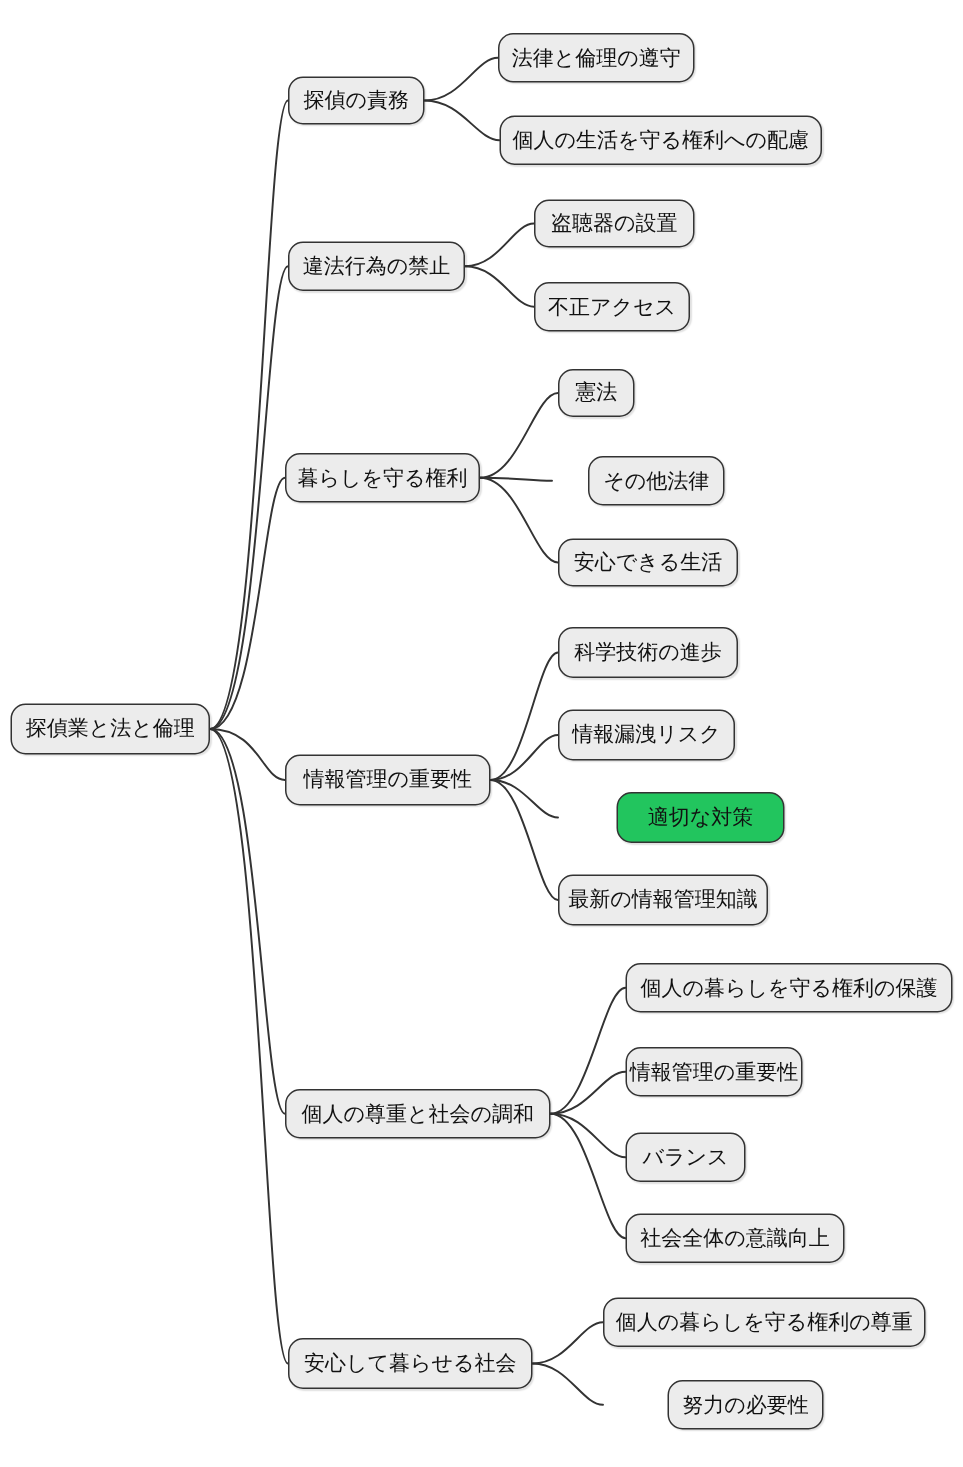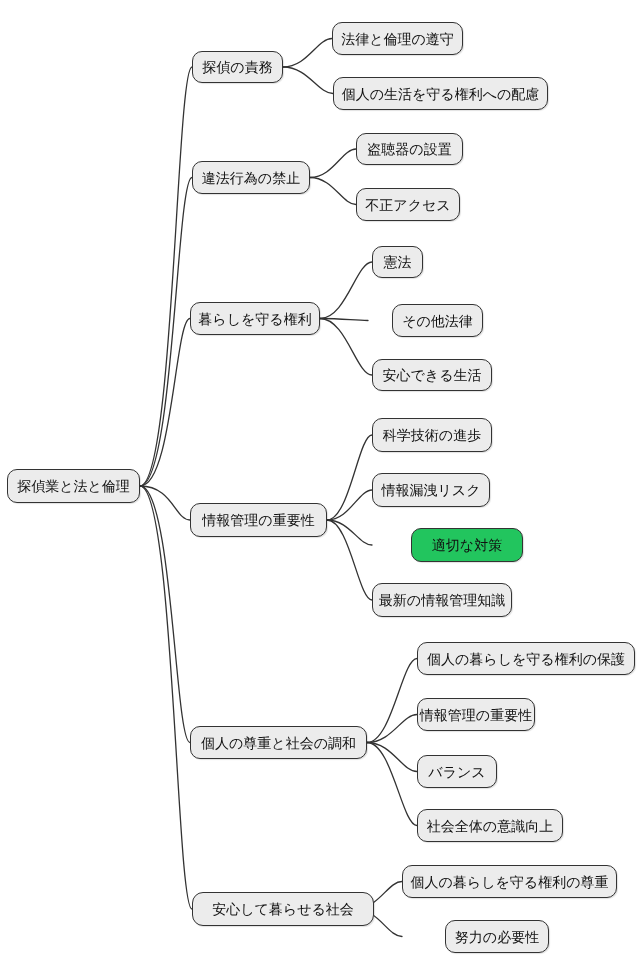--- a/index.html
+++ b/index.html
@@ -68,21 +68,21 @@
       <path d="M 355 909 C 378.5 909, 387.9 881.5, 402 881.5" fill="none" stroke="#333333" stroke-width="1.3" stroke-linecap="round"></path>
       <path d="M 355 909 C 378.5 909, 387.9 936.5, 402 936.5" fill="none" stroke="#333333" stroke-width="1.3" stroke-linecap="round"></path>
     </svg>
 
 <div class="mm-node" style="left: 7px; top: 469px; width: 133px; height: 34px; background: rgb(236, 236, 236); border-color: rgb(51, 51, 51); color: rgb(17, 17, 17);">探偵業と法と倫理</div>
     <div class="mm-node" style="left: 192px; top: 51px; width: 91px; height: 32px; background: rgb(236, 236, 236); border-color: rgb(51, 51, 51); color: rgb(17, 17, 17);">探偵の責務</div>
     <div class="mm-node" style="left: 192px; top: 161px; width: 118px; height: 33px; background: rgb(236, 236, 236); border-color: rgb(51, 51, 51); color: rgb(17, 17, 17);">違法行為の禁止</div>
     <div class="mm-node" style="left: 190px; top: 302px; width: 130px; height: 33px; background: rgb(236, 236, 236); border-color: rgb(51, 51, 51); color: rgb(17, 17, 17);">暮らしを守る権利</div>
     <div class="mm-node" style="left: 190px; top: 503px; width: 137px; height: 34px; background: rgb(236, 236, 236); border-color: rgb(51, 51, 51); color: rgb(17, 17, 17);">情報管理の重要性</div>
     <div class="mm-node" style="left: 190px; top: 726px; width: 177px; height: 33px; background: rgb(236, 236, 236); border-color: rgb(51, 51, 51); color: rgb(17, 17, 17);">個人の尊重と社会の調和</div>
-    <div class="mm-node" style="left: 192px; top: 892px; width: 182px; height: 34px; background: rgb(236, 236, 236); border-color: rgb(51, 51, 51); color: rgb(17, 17, 17); border-radius: 11px;">安心して暮らせる社会</div>
+    <div class="mm-node" style="left: 192px; top: 892px; width: 163px; height: 34px; background: rgb(236, 236, 236); border-color: rgb(51, 51, 51); color: rgb(17, 17, 17);">安心して暮らせる社会</div>
     <div class="mm-node" style="left: 332px; top: 22px; width: 131px; height: 33px; background: rgb(236, 236, 236); border-color: rgb(51, 51, 51); color: rgb(17, 17, 17);">法律と倫理の遵守</div>
     <div class="mm-node" style="left: 333px; top: 77px; width: 215px; height: 33px; background: rgb(236, 236, 236); border-color: rgb(51, 51, 51); color: rgb(17, 17, 17); text-align: center;">個人の生活を守る権利への配慮</div>
     <div class="mm-node" style="left: 356px; top: 133px; width: 107px; height: 32px; background: rgb(236, 236, 236); border-color: rgb(51, 51, 51); color: rgb(17, 17, 17);">盗聴器の設置</div>
     <div class="mm-node" style="left: 356px; top: 188px; width: 104px; height: 33px; background: rgb(236, 236, 236); border-color: rgb(51, 51, 51); color: rgb(17, 17, 17);">不正アクセス</div>
     <div class="mm-node" style="left: 372px; top: 246px; width: 51px; height: 32px; background: rgb(236, 236, 236); border-color: rgb(51, 51, 51); color: rgb(17, 17, 17);">憲法</div>
     <div class="mm-node" style="left: 368px; top: 304px; width: 91px; height: 33px; background: rgb(236, 236, 236); border-color: rgb(51, 51, 51); color: rgb(17, 17, 17); margin-left: 24px;">その他法律</div>
     <div class="mm-node" style="left: 372px; top: 359px; width: 120px; height: 32px; background: rgb(236, 236, 236); border-color: rgb(51, 51, 51); color: rgb(17, 17, 17);">安心できる生活</div>
     <div class="mm-node" style="left: 372px; top: 418px; width: 120px; height: 34px; background: rgb(236, 236, 236); border-color: rgb(51, 51, 51); color: rgb(17, 17, 17);">科学技術の進歩</div>
     <div class="mm-node" style="left: 372px; top: 473px; width: 118px; height: 34px; background: rgb(236, 236, 236); border-color: rgb(51, 51, 51); color: rgb(17, 17, 17);">情報漏洩リスク</div>
     <div class="mm-node" style="left: 372px; top: 528px; width: 112px; height: 34px; background: #22c55e; border-color: rgb(51, 51, 51); color: rgb(17, 17, 17); margin-left: 39px;">適切な対策</div>

